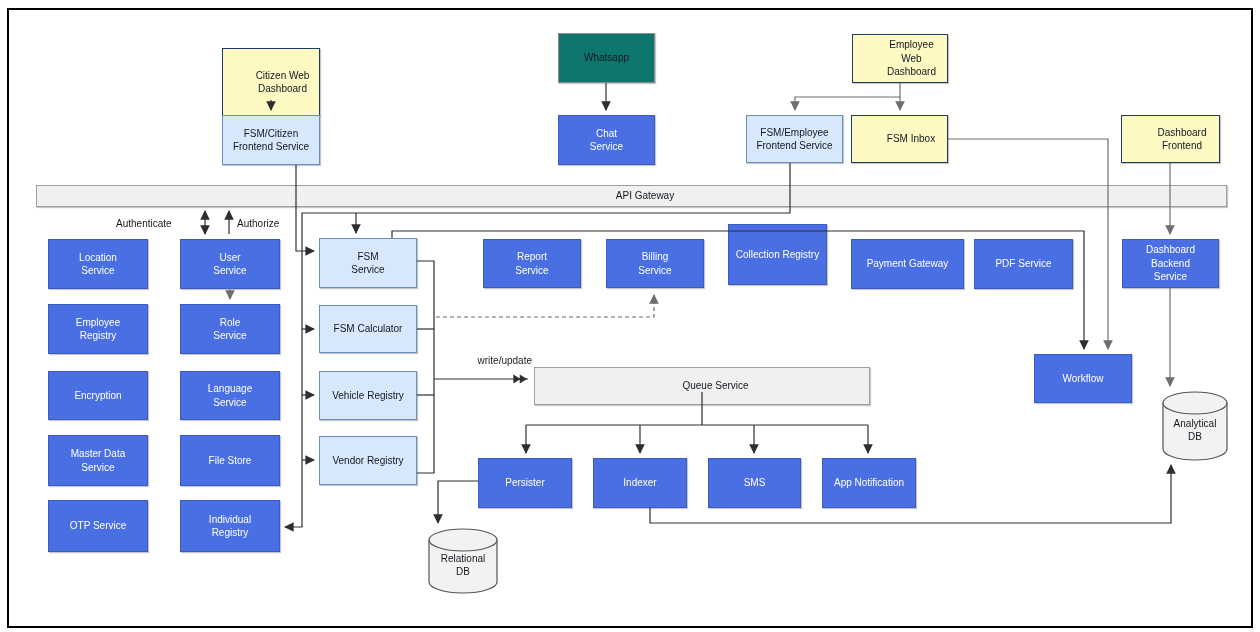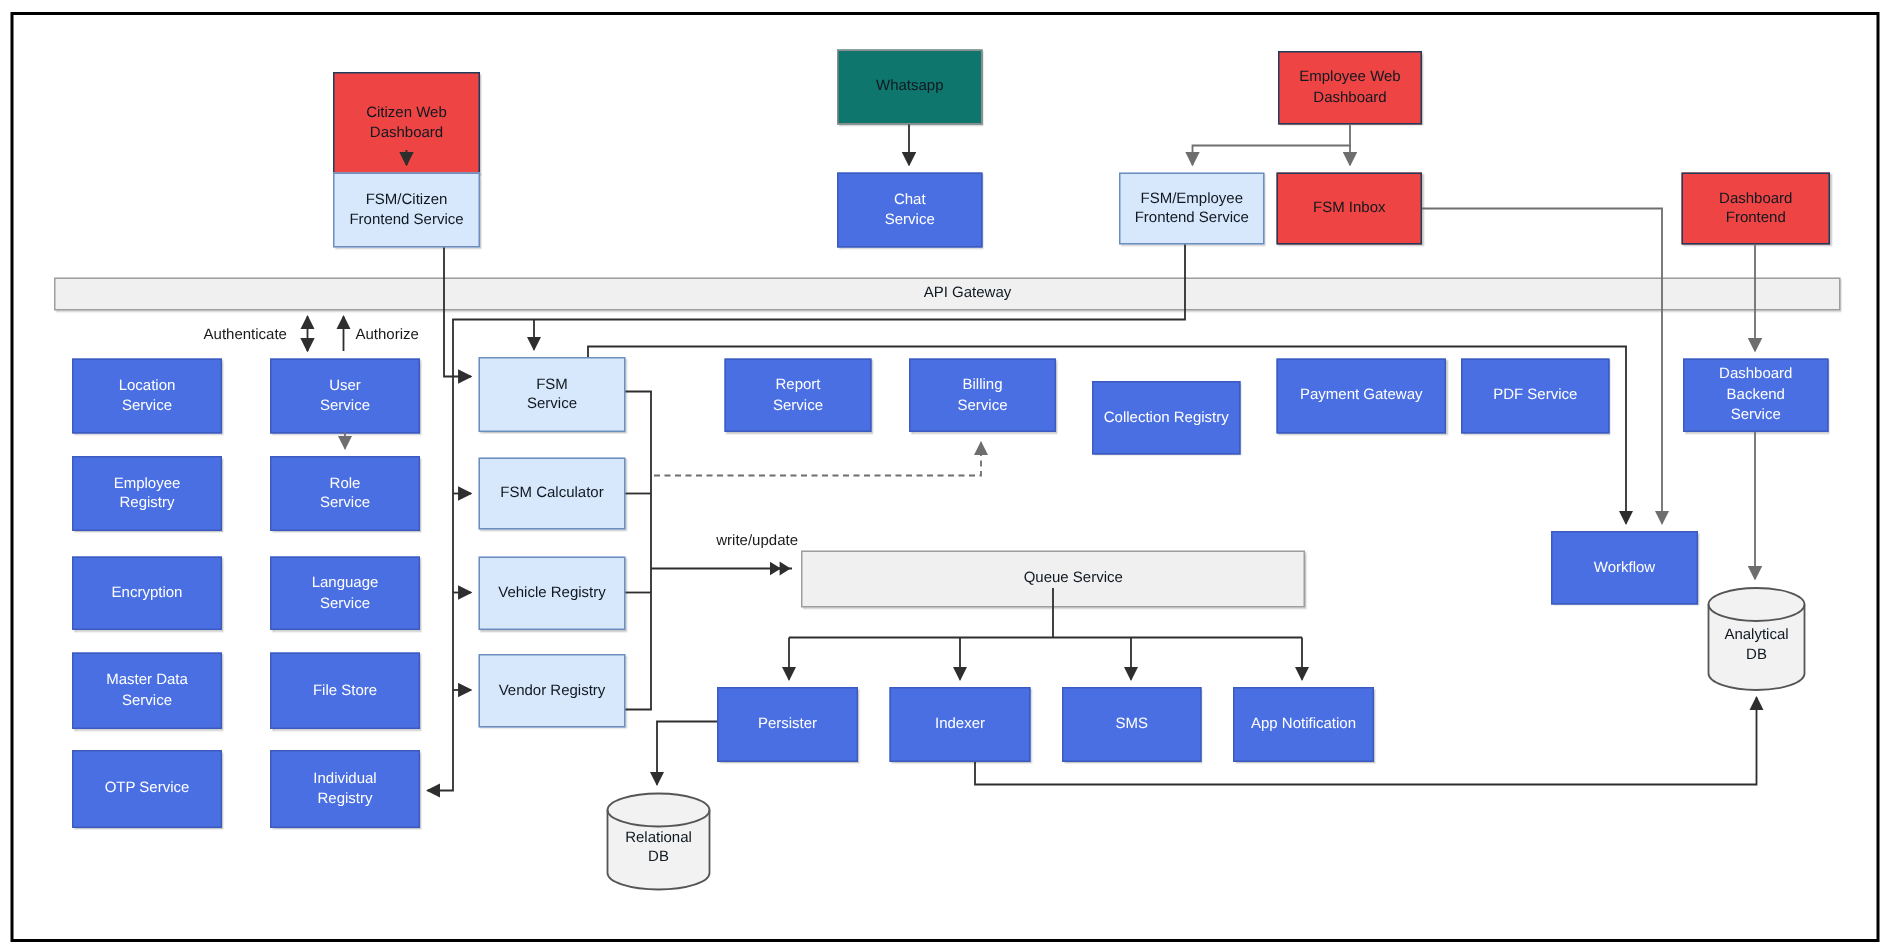--- a/index.html
+++ b/index.html
@@ -4,25 +4,25 @@
 <style>
   html,body{margin:0;padding:0;background:#fff;}
   #stage{position:relative;width:1260px;height:632px;background:#fff;overflow:hidden;
          font-family:"Liberation Sans",sans-serif;}
   #frame{position:absolute;left:7px;top:8px;width:1242px;height:616px;border:2px solid #000;}
   .node{position:absolute;display:flex;align-items:center;justify-content:center;text-align:center;
         box-sizing:border-box;border:1px solid #666;font-size:10px;line-height:1.35;
         box-shadow:1px 1px 1px rgba(0,0,0,0.22);}
   .lbl{white-space:pre-line;padding:0 3px;}
   .royal{background:#4a6fe3;border-color:#3c5bbf;color:#fff;}
-  .corn{background:#ef4444;border-color:#1f3c5d;color:#101820;}
+  .corn{background:#fef9c3;border-color:#1f3c5d;color:#101820;padding-left:23px;}
   .light{background:#d8e8fc;border-color:#6c8ebf;color:#101820;}
   .gray{background:#0f766e;border-color:#8c8c8c;color:#101820;}
   .bar{background:#f0f0f0;border-color:#9e9e9e;color:#101820;padding-left:27px;}
-  .cyl{position:absolute;box-sizing:border-box;}
+  .cyl{position:absolute;box-sizing:border-box;margin-left:24px;}
   .cyl svg{position:absolute;left:0;top:0;}
   .cyl .lbl{position:absolute;left:0;right:0;top:0;bottom:0;display:flex;align-items:center;
         justify-content:center;text-align:center;font-size:10px;line-height:1.3;color:#101820;
         padding-top:8px;}
   .elabel{position:absolute;font-size:10px;color:#1a1a1a;}
   #wires{position:absolute;left:0;top:0;pointer-events:none;}
   .wb{fill:none;stroke:#2e2e2e;stroke-width:1.2;}
   .wg{fill:none;stroke:#6e6e6e;stroke-width:1.2;}
   .dash{stroke-dasharray:4 3;}
 </style>
@@ -121,21 +121,21 @@
     </div>
 
   <div class="node royal" style="left:483px;top:239px;width:98px;height:49px">
       <span class="lbl">Report
 Service</span>
     </div>
   <div class="node royal" style="left:606px;top:239px;width:98px;height:49px">
       <span class="lbl">Billing
 Service</span>
     </div>
-  <div class="node royal" style="left:728px;top:254px;width:99px;height:49px">
+  <div class="node royal" style="left:728px;top:224px;width:99px;height:61px">
       <span class="lbl">Collection Registry</span>
     </div>
   <div class="node royal" style="left:851px;top:239px;width:113px;height:50px">
       <span class="lbl">Payment Gateway</span>
     </div>
   <div class="node royal" style="left:974px;top:239px;width:99px;height:50px">
       <span class="lbl">PDF Service</span>
     </div>
   <div class="node royal" style="left:1122px;top:239px;width:97px;height:49px">
       <span class="lbl">Dashboard Backend
@@ -173,21 +173,21 @@
   </div>
   <div class="cyl" style="left:1138px;top:391px;width:66px;height:70px">
     <svg width="66" height="70" viewBox="0 0 66 70">
       <path d="M1,12 a32,11 0 0 1 64,0 v46 a32,11 0 0 1 -64,0 z" fill="#f2f2f2" stroke="#555" stroke-width="1.2"></path>
       <path d="M1,12 a32,11 0 0 0 64,0" fill="none" stroke="#555" stroke-width="1.2"></path>
     </svg>
     <span class="lbl">Analytical
 DB</span>
   </div>
 
-  <div class="elabel" style="left:130px;top:218px;width:67px;text-align:center">Authenticate</div>
+  <div class="elabel" style="left:116px;top:218px;width:67px;text-align:left">Authenticate</div>
   <div class="elabel" style="left:237px;top:218px">Authorize</div>
   <div class="elabel" style="left:468px;top:355px;width:64px;text-align:right">write/update</div>
 
   <svg id="wires" width="1260" height="632" viewBox="0 0 1260 632">
     <defs>
       <marker id="ab" viewBox="0 0 10 10" refX="9" refY="5" markerWidth="8" markerHeight="8" orient="auto-start-reverse">
           <path d="M0,0 L10,5 L0,10 z" fill="#2e2e2e"></path>
         </marker>
       <marker id="ag" viewBox="0 0 10 10" refX="9" refY="5" markerWidth="8" markerHeight="8" orient="auto-start-reverse">
           <path d="M0,0 L10,5 L0,10 z" fill="#6e6e6e"></path>

